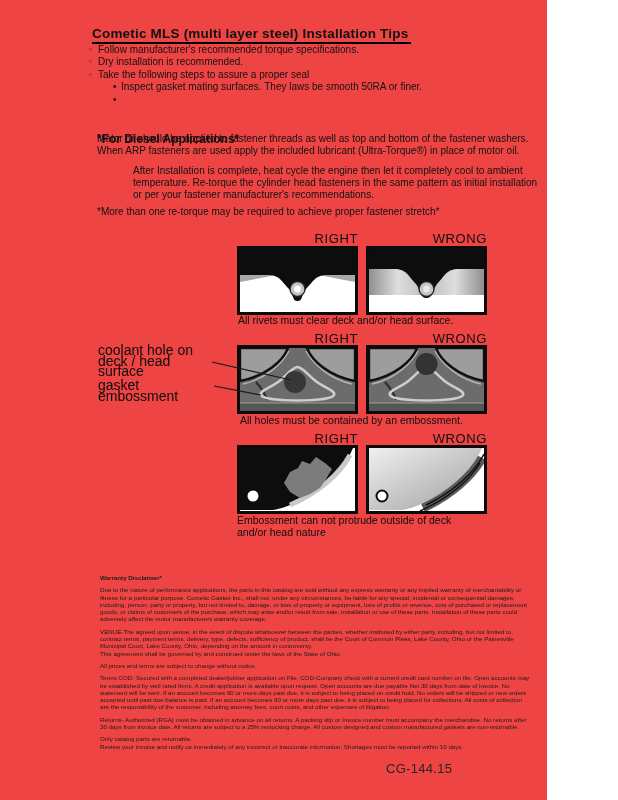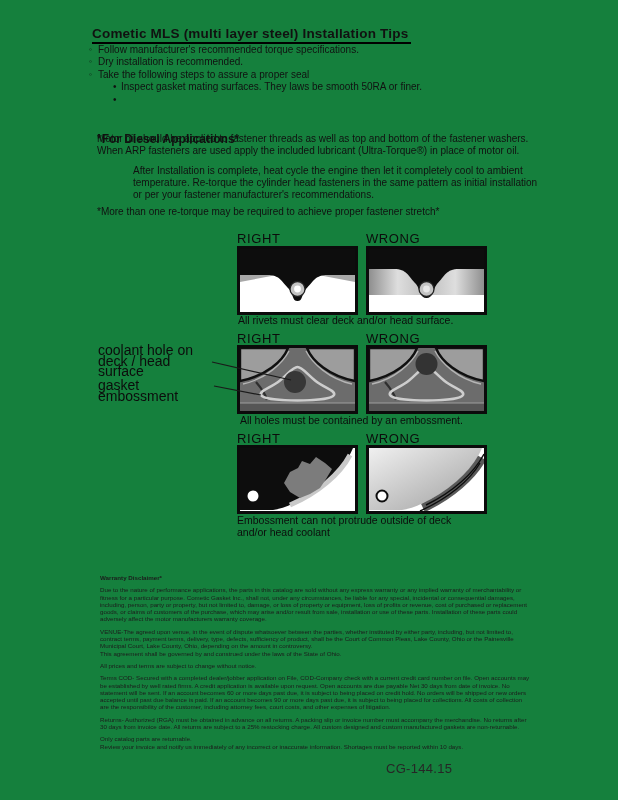--- a/index.html
+++ b/index.html
@@ -1,35 +1,35 @@
 <!DOCTYPE html>
 <html><head>
 <meta charset="utf-8">
 <style>
   html,body{margin:0;padding:0;background:#ffffff;}
-  .page{position:relative;width:618px;height:800px;background:#15803d;overflow:hidden;
+  .page{position:relative;width:547px;height:800px;background:#ef4444;overflow:hidden;
         font-family:"Liberation Sans", sans-serif;color:#111;}
   .abs{position:absolute;}
 
   .title{left:92px;top:26px;font-size:13.5px;font-weight:bold;letter-spacing:.2px;
          border-bottom:2px solid #000;padding:0 3px 1px 0;display:inline-block;}
 
   .tips{left:89px;top:44px;width:470px;font-size:10px;line-height:12.4px;}
   .tip-row{display:flex;}
   .m1{width:9px;font-size:8px;line-height:12.4px;}
   .sub{padding-left:24px;}
   .m2{width:8px;font-size:10px;line-height:12.4px;}
 
   .diesel-h{left:97px;top:132px;font-size:12px;font-weight:bold;}
   .para{white-space:pre-line;font-size:10px;line-height:12.2px;width:440px;}
   .p1{left:97px;top:133px;}
   .p2{left:97px;top:165px;margin-left:36px;}
   .p3{left:97px;top:206px;}
 
-  .dlabel{width:121px;text-align:left;font-size:13px;letter-spacing:.6px;color:#0c0c0c;}
+  .dlabel{width:121px;text-align:right;font-size:13px;letter-spacing:.6px;color:#0c0c0c;}
   .dbox{width:115px;height:63px;border:3px solid #0b0b0b;background:#fff;}
   .dbox svg{display:block;}
   .caption{font-size:10.5px;color:#0c0c0c;}
   .cap3{white-space:pre-line;line-height:12px;width:240px;}
   .callout{width:112px;text-align:left;font-size:14px;line-height:10.5px;color:#0c0c0c;white-space:pre-line;}
 
   .legal{left:100px;top:574px;width:452px;font-size:6.2px;line-height:7.3px;color:#1c1c1c;}
   .legal-h{font-weight:bold;margin:0 0 5px 0;}
   .legal p{margin:0 0 5px 0;white-space:pre-line;}
 
@@ -176,21 +176,21 @@
       <rect width="115" height="63" fill="#ffffff"></rect>
       <path d="M0,0 H113 C104,22 82,42 54,55 C46,59 39,61 33,62 L0,62 Z" fill="url(#g3)"></path>
       <path d="M113,10 C103,28 82,47 54,60" stroke="#5a5a5a" stroke-width="9" fill="none"></path>
       <path d="M115,6 C105,25 84,44 57,57" stroke="#0d0d0d" stroke-width="1.4" fill="none"></path>
       <path d="M111,15 C101,32 80,50 51,63" stroke="#0d0d0d" stroke-width="1.4" fill="none"></path>
       <circle cx="13" cy="48" r="5.5" fill="#ffffff" stroke="#0d0d0d" stroke-width="2"></circle>
     </svg>
   </div>
 
   <div class="abs caption cap3" style="left:237px;top:514px;">Embossment can not protrude outside of deck
-and/or head coolant</div>
+and/or head nature</div>
 
   <div class="abs legal">
     <div class="legal-h">Warranty Disclaimer*</div>
     <p>Due to the nature of performance applications, the parts in this catalog are sold without any express warranty or any implied warranty of merchantability or
 fitness for a particular purpose.  Cometic Gasket Inc., shall not, under any circumstances, be liable for any special, incidental or consequential damages,
 including, person, party or property, but not limited to, damage, or loss of property or equipment, loss of profits or revenue, cost of purchased or replacement
 goods, or claims of customers of the purchase, which may arise and/or result from sale, installation or use of these parts.  Installation of these parts could
 adversely affect the motor manufacturers warranty coverage.</p>
     <p>VENUE-The agreed upon venue, in the event of dispute whatsoever between the parties, whether instituted by either party, including, but not limited to,
 contract terms, payment terms, delivery, type, defects, sufficiency of product, shall be the Court of Common Pleas, Lake County, Ohio or the Painesville

